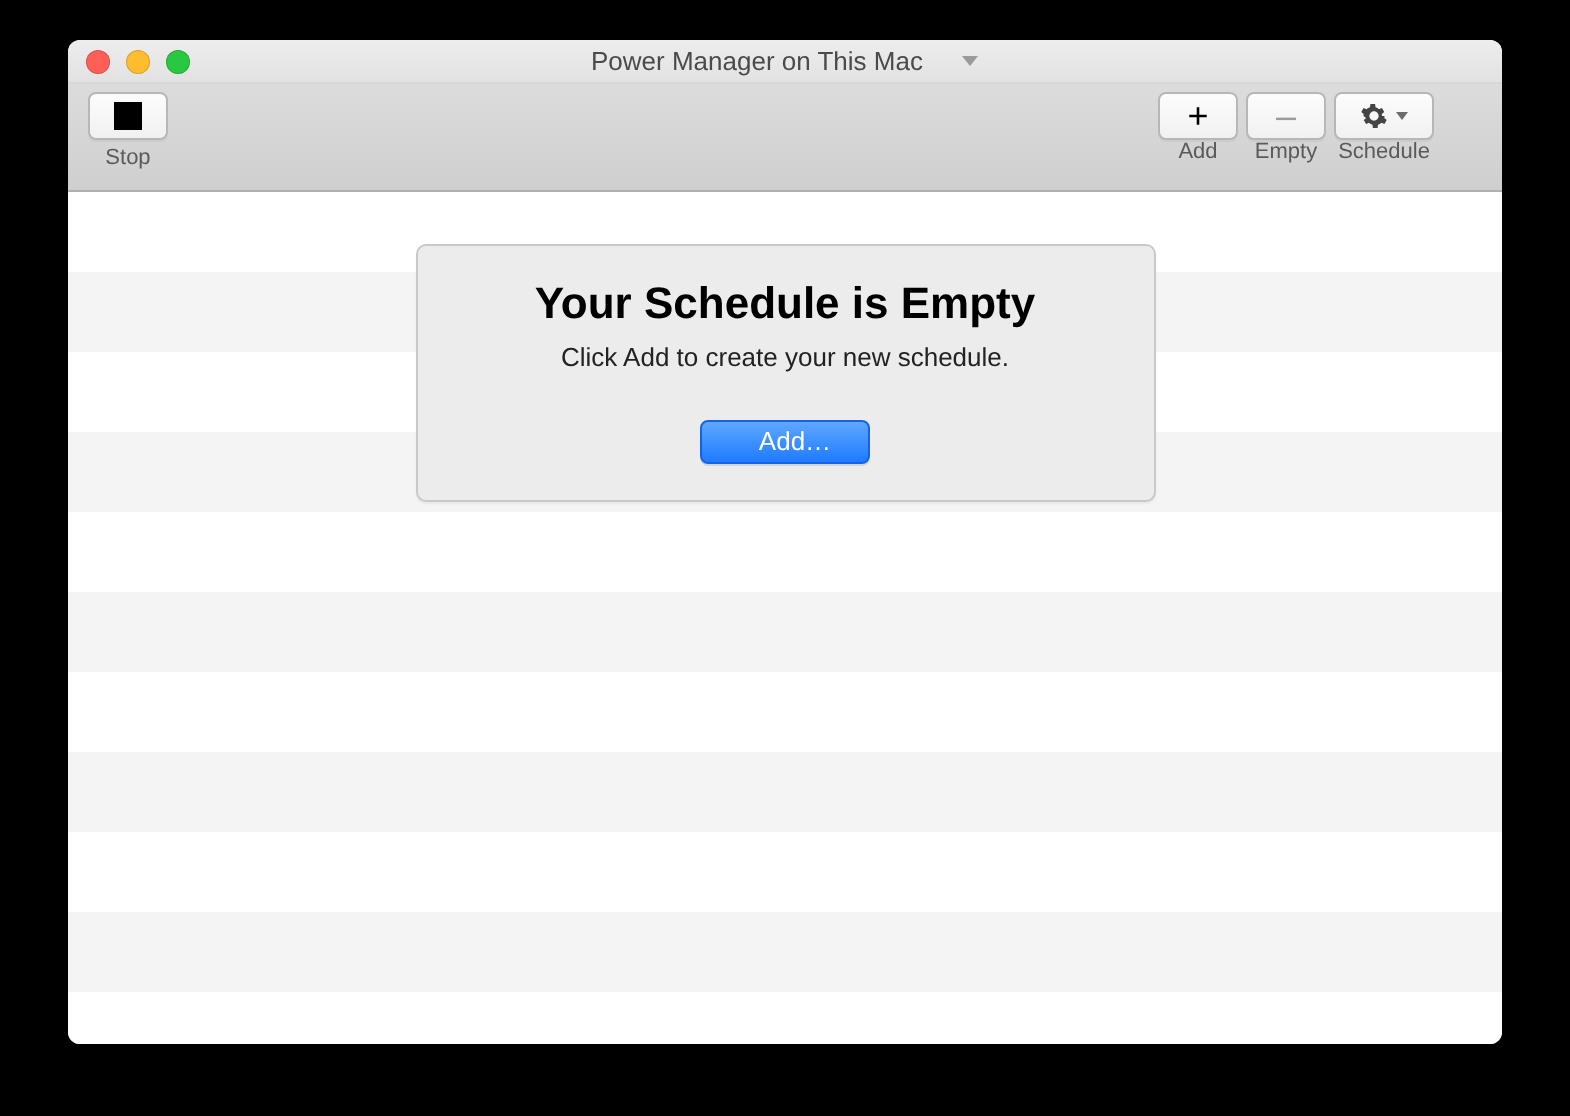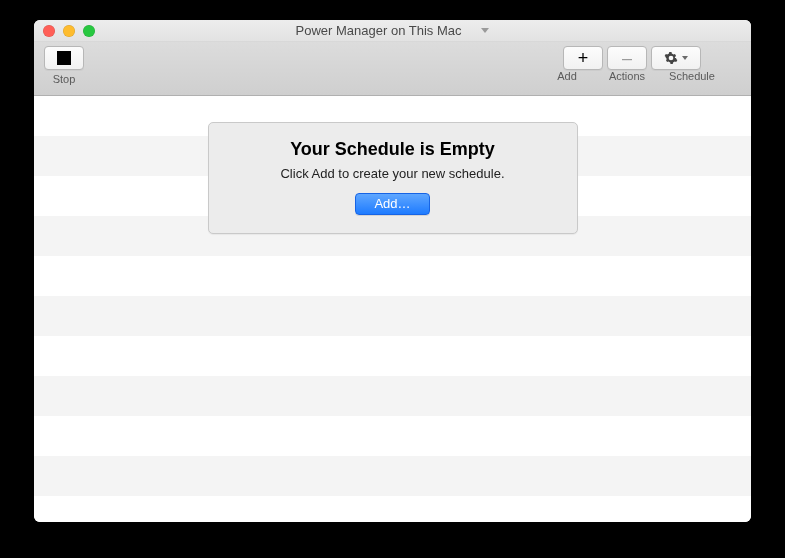--- a/index.html
+++ b/index.html
@@ -98,21 +98,21 @@
   .tb-btn.wide { width: 50px; }
   .tb-label {
     font-size: 11px;
     color: #5a5a5a;
     margin-top: 3px;
     text-align: right;
   }
   .tb-labels-row {
     display: flex;
     justify-content: center;
-    gap: 16px;
+    gap: 0;
   }
   .spacer { flex: 1; }
   .stop-square {
     width: 14px;
     height: 14px;
     background: #000;
     border: 1px solid #000;
   }
   .plus, .minus {
     font-size: 18px;
@@ -155,33 +155,33 @@
     transform: translateX(-50%);
     width: 370px;
     background: #ececec;
     border: 1px solid #c9c9c9;
     border-radius: 5px;
     padding: 16px 20px 18px 20px;
     text-align: center;
     box-shadow: 0 1px 1px rgba(0,0,0,0.05);
   }
   .placard-title {
-    font-size: 18px;
+    font-size: 22px;
     font-weight: 700;
     margin-bottom: 6px;
   }
   .placard-sub {
     font-size: 13px;
     color: #222;
-    margin-bottom: 12px;
+    margin-bottom: 24px;
   }
   .add-btn {
     display: inline-block;
     min-width: 68px;
-    padding: 2px 18px 3px 18px;
+    padding: 2px 18px 3px 28px;
     font-size: 13px;
     color: #fff;
     background: linear-gradient(#5fa7ff, #1e7bff);
     border: 1px solid #1664e5;
     border-radius: 4px;
     box-shadow: 0 1px 0 rgba(0,0,0,0.1);
     cursor: default;
   }
   .group-multi .tb-labels-row span {
     font-size: 11px;
@@ -235,21 +235,21 @@
         </div>
         <div class="tb-btn wide">
           <svg class="gear" viewBox="0 0 24 24">
             <path d="M12 8a4 4 0 100 8 4 4 0 000-8zm9 4c0 .6-.06 1.18-.17 1.74l2.1 1.64-2 3.46-2.48-1a9 9 0 01-3 1.74l-.38 2.64h-4l-.38-2.64a9 9 0 01-3-1.74l-2.48 1-2-3.46 2.1-1.64A9 9 0 013 12c0-.6.06-1.18.17-1.74L1.07 8.62l2-3.46 2.48 1a9 9 0 013-1.74L8.93 1.78h4l.38 2.64a9 9 0 013 1.74l2.48-1 2 3.46-2.1 1.64c.11.56.17 1.14.17 1.74z"></path>
           </svg>
           <span class="chev-sm"></span>
         </div>
       </div>
       <div class="tb-labels-row">
         <span style="width:40px">Add</span>
-        <span style="width:48px">Actions</span>
+        <span style="width:48px">Empty</span>
         <span style="width:50px">Schedule</span>
       </div>
     </div>
 
     <div style="width:24px"></div>
 
 
   </div>
 
   <div class="content">

